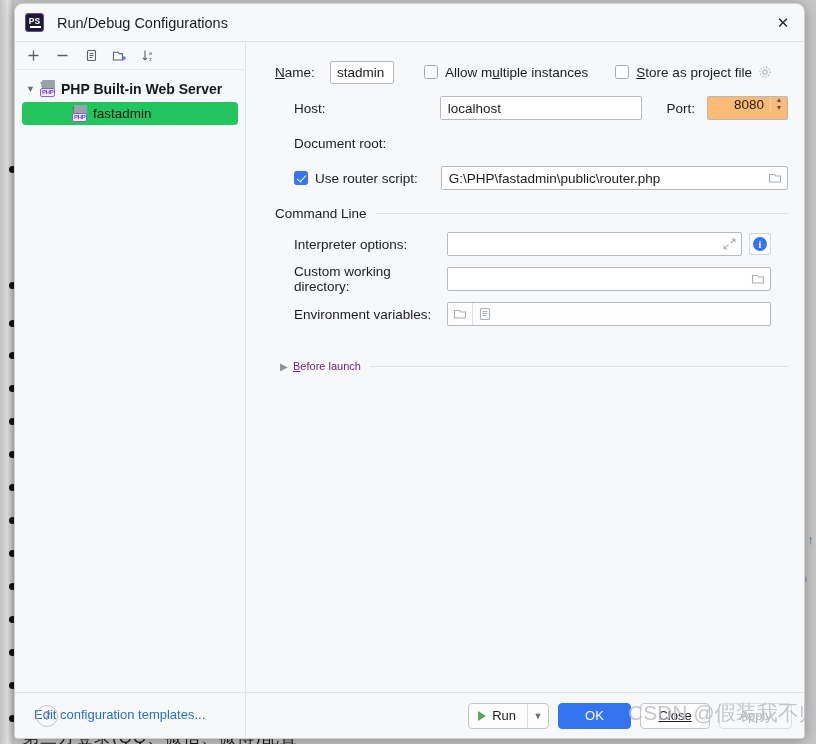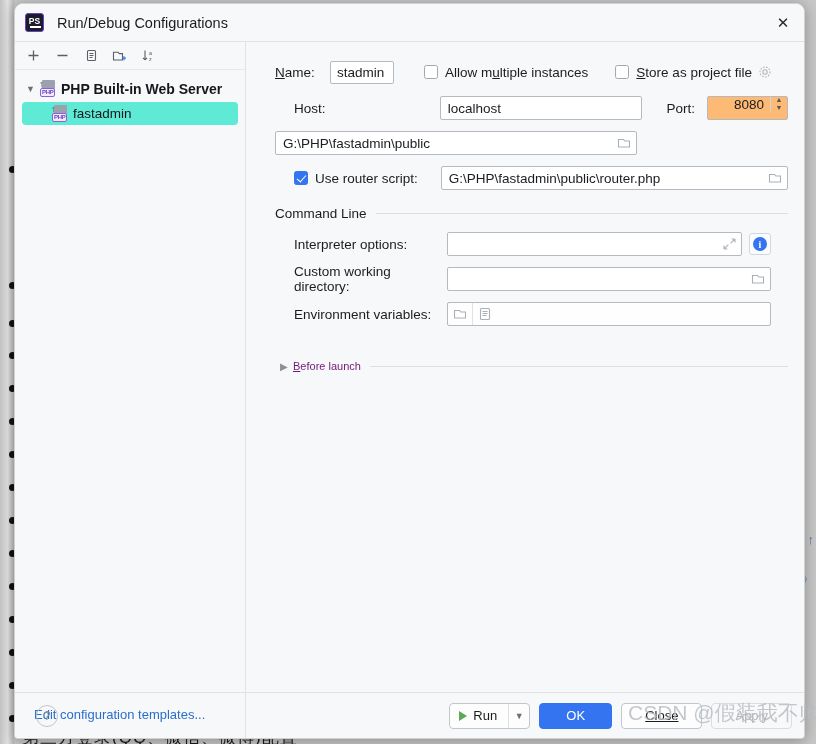--- a/index.html
+++ b/index.html
@@ -112,22 +112,22 @@
     padding-top: 4px;
   }
   .tree-row {
     display: flex; align-items: center;
     height: 25px; padding-left: 8px;
     font-size: 13.5px; color: #15171a;
   }
   .tree-row.group { font-weight: bold; font-size: 14px; }
   .tree-row.child {
     margin: 1px 7px 0 7px;
-    padding-left: 28px;
-    background: #5eead4;
+    padding-left: 48px;
+    background: #22c55e;
     border-radius: 4px;
     height: 23px;
   }
   .chevron {
     width: 15px; display: inline-flex; align-items: center; justify-content: center;
     color: #6c7075; font-size: 9px; flex: none;
   }
   .php-icon {
     width: 19px; height: 17px; flex: none; margin-right: 4px;
     position: relative;
@@ -289,21 +289,21 @@
     width: 22px; height: 22px; border-radius: 50%;
     border: 1px solid #c2c6cc; color: #868b92;
     display: flex; align-items: center; justify-content: center;
     font-size: 12px; margin-left: 9px;
   }
   .footer-spacer { flex: 1; }
   .btn {
     height: 26px; border-radius: 4px; border: 1px solid #c3c7cd;
     background: #fdfdfe; font-size: 13px; color: #1b1c1e;
     display: inline-flex; align-items: center; justify-content: center;
-    padding: 0 23px; margin-left: 9px;
+    padding: 0 4px; margin-left: 9px;
     font-family: "Liberation Sans", sans-serif;
   }
   .run-group {
     display: inline-flex; align-items: stretch; height: 26px;
     border: 1px solid #c3c7cd; border-radius: 4px; background: #fdfdfe;
     margin-left: 11px; overflow: hidden;
   }
   .run-main {
     display: flex; align-items: center; gap: 6px; padding: 0 11px 0 9px;
     font-size: 13px; color: #1b1c1e;
@@ -463,28 +463,21 @@
           <span class="spinner">
             <input value="8080" style="">
             <span class="spin-arrows">
               <span>▲</span>
                 <span>▼</span>
             </span>
           </span>
         </div>
 
         <div class="field-row">
-          <span class="input-wrap w-doc">
-            <input value="G:\PHP\fastadmin\public" style="">
-            <span class="in-btn">
-              <svg width="15" height="14" viewBox="0 0 15 14">
-                  <path d="M1.5 3.5V11h11V5H7.8L6.6 3.5H1.5z" stroke="#aab0b8" stroke-width="1.1" fill="none"></path>
-                </svg>
-            </span>
-          </span>
+          <span class="field-label">Document root:</span>
         </div>
 
         <div class="field-row">
           <span class="field-label cbl">
             <span class="cbox checked"></span>
             <span class="cb-label">Use router script:</span>
           </span>
           <span class="input-wrap w-router">
             <input value="G:\PHP\fastadmin\public\router.php" style="">
             <span class="in-btn">

